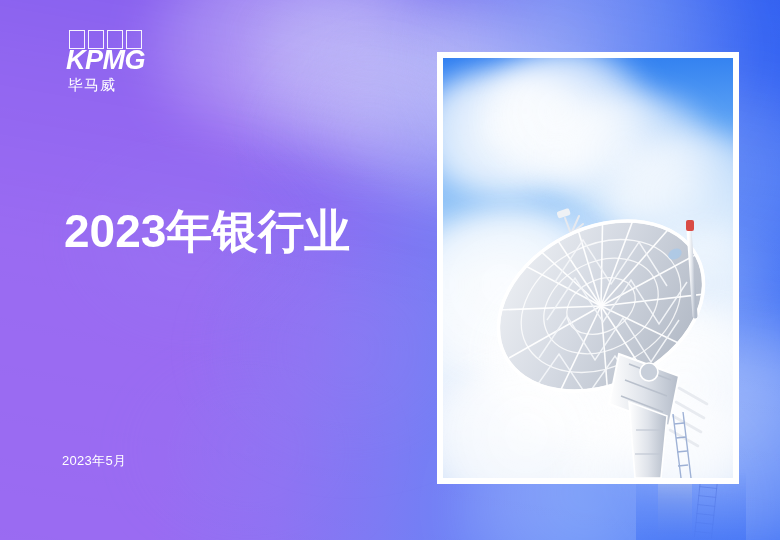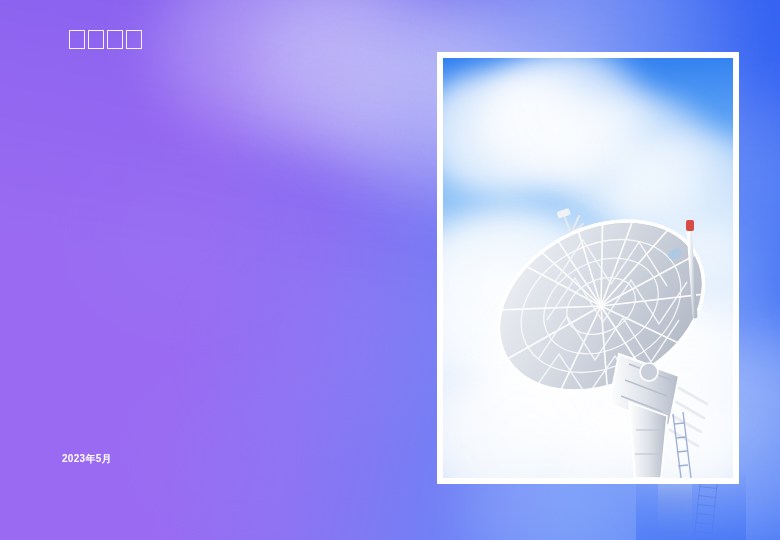--- a/index.html
+++ b/index.html
@@ -233,22 +233,22 @@
     white-space: pre-line;
   }
   .headline .ln { display: block; }
 
   
   .date {
     position: absolute;
     left: 62px;
     top: 452px;
     color: #ffffff;
-    font-size: 10px;
-    font-weight: 700;
+    font-size: 13px;
+    font-weight: 400;
     letter-spacing: 0.3px;
   }
 </style>
 </head>
 <body>
 
 <div id="slide">
 
   <div class="bg-base"></div>
 
@@ -399,20 +399,23 @@
     </div>
   </div>
 
   <div class="logo">
     <div class="logo-bars">
       <i></i>
       <i></i>
       <i></i>
       <i></i>
     </div>
+    <div class="logo-word">KPMG</div>
+    <div class="logo-cn">毕马威</div>
   </div>
 
   <div class="headline">
+    <span class="ln">2023年银行业</span>
   </div>
 
   <div class="date">2023年5月</div>
 
 </div>
 
 </body></html>

